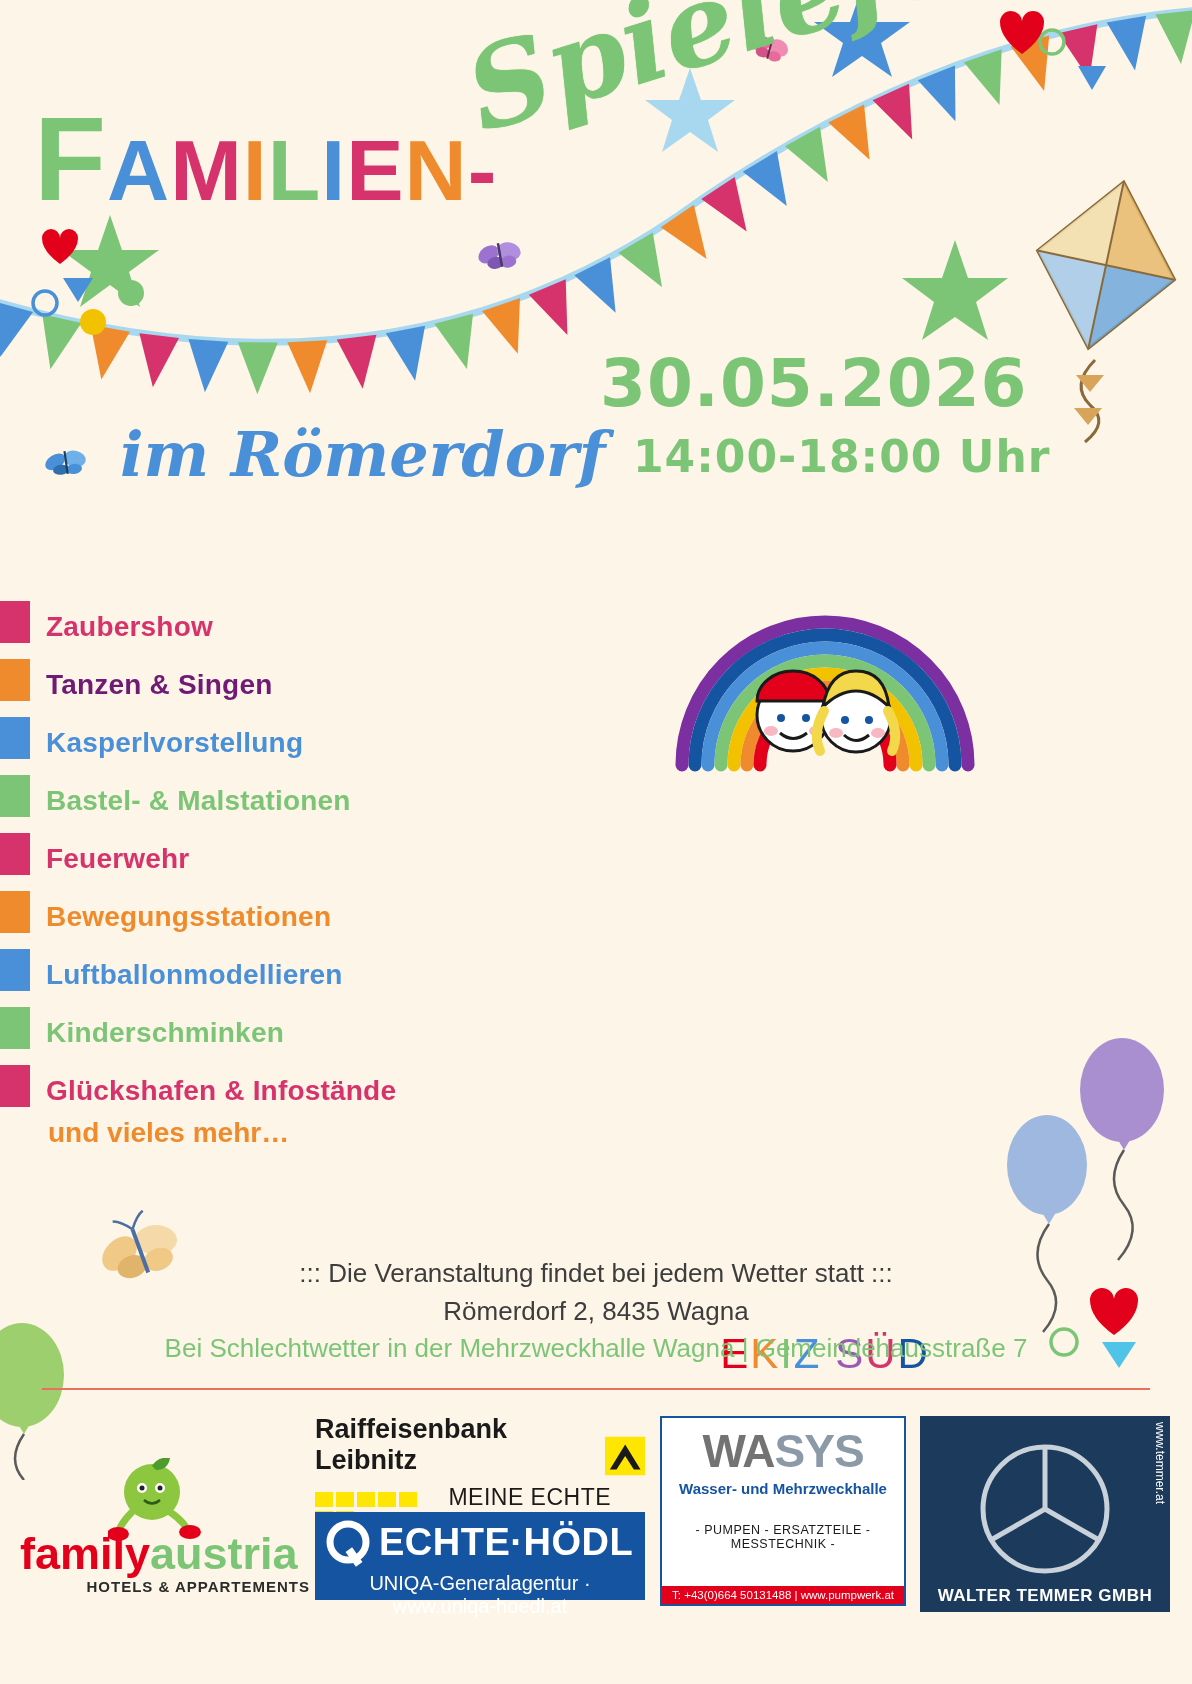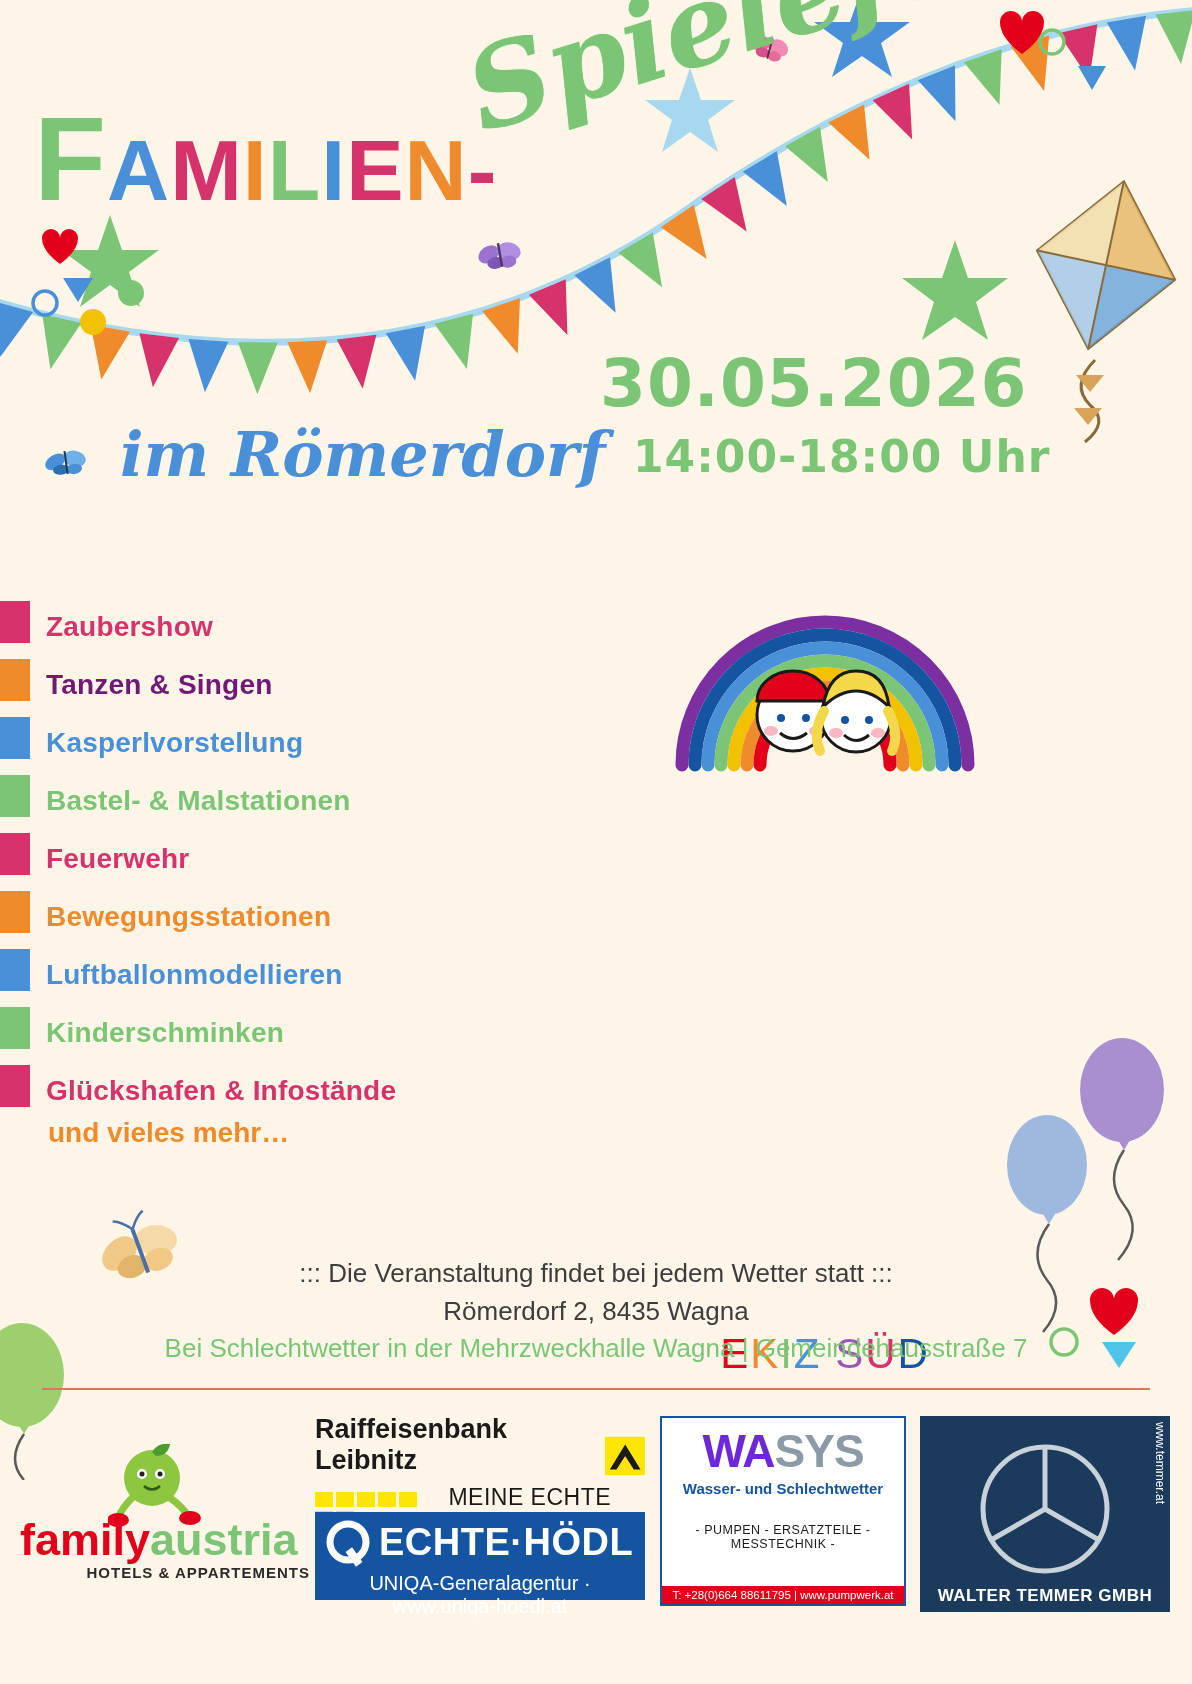--- a/index.html
+++ b/index.html
@@ -185,21 +185,21 @@
     position: absolute;
     left: 0;
     top: 1400px;
     width: 1192px;
     height: 284px;
   }
 
   .sp { position: absolute; }
 
   
-  #sp-family { left: 20px; top: 52px; width: 290px; }
+  #sp-family { left: 20px; top: 66px; width: 290px; }
   #sp-family-name {
     font-family: "Liberation Sans", sans-serif;
     font-size: 0;
     white-space: nowrap;
     margin-top: 62px;
   }
   #sp-family-name span { font-size: 45px; font-weight: bold; }
   #sp-family-sub {
     text-align: right;
     font-size: 15px;
@@ -572,24 +572,24 @@
       <svg width="50" height="50" viewBox="0 0 50 50">
         <circle cx="25" cy="24" r="18" fill="none" stroke="#fff" stroke-width="7"></circle>
         <rect x="27" y="30" width="8" height="18" fill="#fff" transform="rotate(-35 31 39)"></rect>
       </svg>
       <div id="sp-uniqa-name" style="margin-left:6px;">ECHTE·HÖDL</div>
     </div>
     <div id="sp-uniqa-sub">UNIQA-Generalagentur · www.uniqa-hoedl.at</div>
   </div>
 
   <div class="sp" id="sp-wasys">
-    <div id="sp-wasys-name"><span style="color: #6d28d9;">WA</span><span style="color: rgb(140, 154, 168);">SYS</span></div>
-    <div id="sp-wasys-sub">Wasser- und Schlechtwetter</div>
+    <div id="sp-wasys-name"><span style="color: #737373;">WA</span><span style="color: rgb(140, 154, 168);">SYS</span></div>
+    <div id="sp-wasys-sub">Wasser- und Mehrzweckhalle</div>
     <div id="sp-wasys-line">- PUMPEN - ERSATZTEILE - MESSTECHNIK -</div>
-    <div id="sp-wasys-contact">T: +28(0)664 88611795 | www.pumpwerk.at</div>
+    <div id="sp-wasys-contact">T: +43(0)664 50131488 | www.pumpwerk.at</div>
   </div>
 
   <div class="sp" id="sp-temmer">
     <div id="sp-temmer-vert">www.temmer.at</div>
     <svg style="position:absolute;left:50px;top:18px;" width="150" height="150" viewBox="0 0 150 150">
       <circle cx="75" cy="75" r="62" fill="none" stroke="#c9d2da" stroke-width="5"></circle>
       <g stroke="#c9d2da" stroke-width="5">
         <line x1="75" y1="75" x2="75" y2="13"></line>
         <line x1="75" y1="75" x2="21" y2="106"></line>
         <line x1="75" y1="75" x2="129" y2="106"></line>

